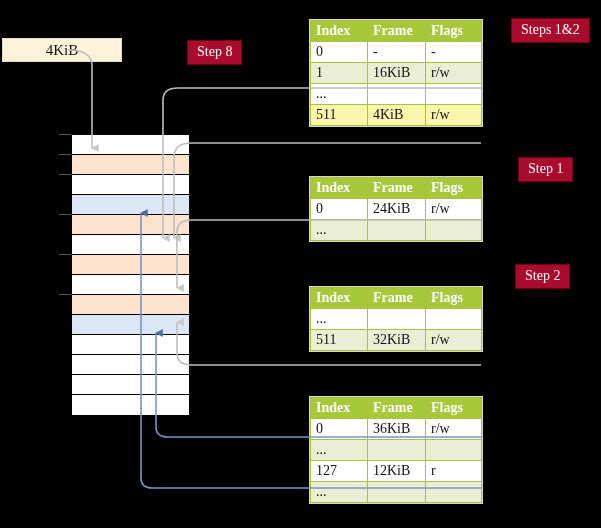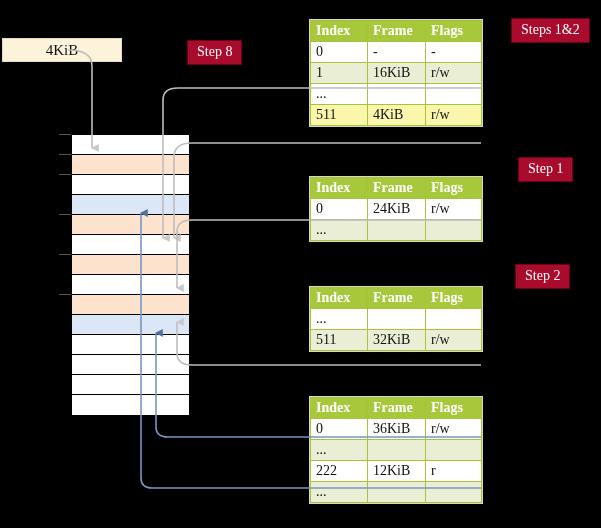--- a/index.html
+++ b/index.html
@@ -256,21 +256,21 @@
           <td class="c0">0</td>
           <td class="c1">36KiB</td>
           <td class="c2">r/w</td>
         </tr>
         <tr class="alt">
           <td class="c0">...</td>
           <td class="c1"></td>
           <td class="c2"></td>
         </tr>
         <tr class="plain">
-          <td class="c0">222</td>
+          <td class="c0">127</td>
           <td class="c1">12KiB</td>
           <td class="c2">r</td>
         </tr>
         <tr class="alt">
           <td class="c0">...</td>
           <td class="c1"></td>
           <td class="c2"></td>
         </tr>
       </tbody>
     </table>

